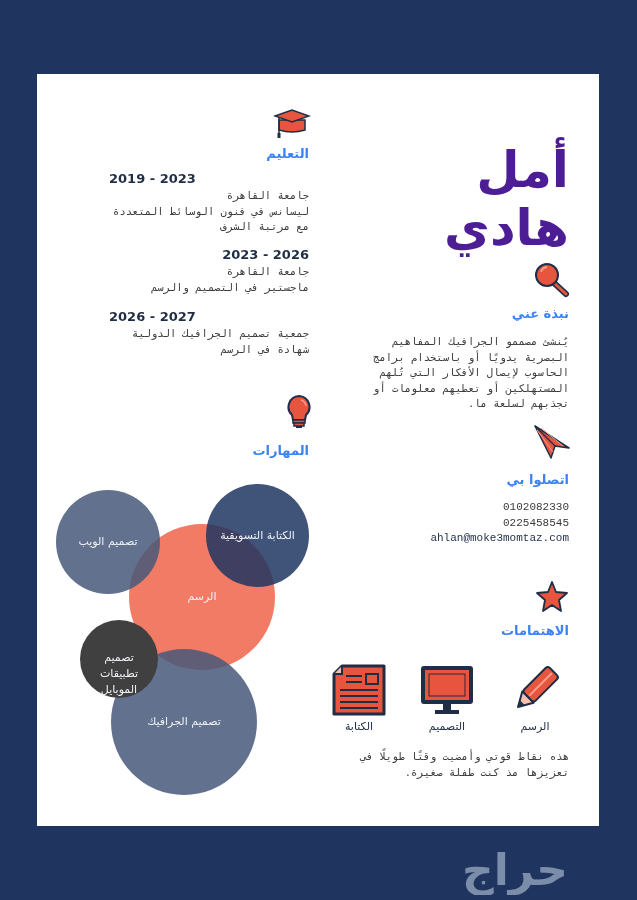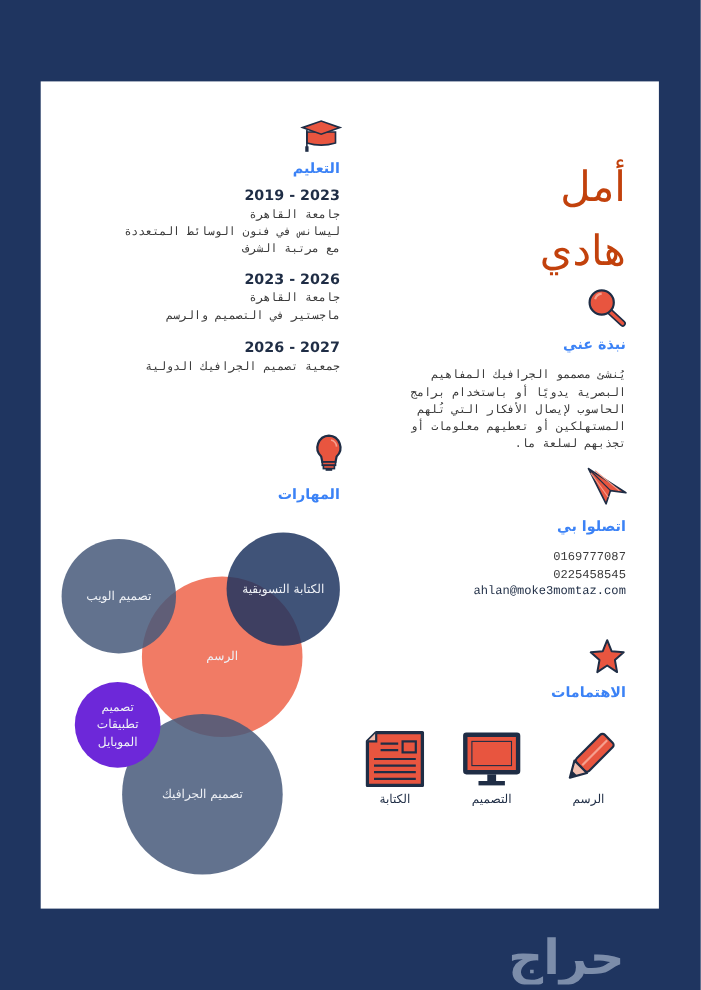--- a/index.html
+++ b/index.html
@@ -9,22 +9,22 @@
     font-family:"DejaVu Sans", sans-serif;
     position:relative;
   }
   .page {
     position:absolute; left:37px; top:74px; width:562px; height:752px;
     background:#ffffff;
   }
   .abs { position:absolute; }
   .rtl { direction:rtl; text-align:right; }
   .name {
-    font-family:"DejaVu Sans", sans-serif; font-weight:normal;
-    color:#c2410c; font-size:38px; line-height:56px; letter-spacing:-1px;
+    font-family:"DejaVu Sans", sans-serif; font-weight:bold;
+    color:#4c1d95; font-size:50px; line-height:56px; letter-spacing:-1px;
   }
   .heading { color:#3b82f6; font-weight:bold; font-size:13px; }
   .body-text { color:#3a3a3a; font-size:10.5px; line-height:15.5px;font-family:Liberation Mono, monospace; }
   .years { color:#1f2d45; font-weight:bold; font-size:13px; font-family:"DejaVu Sans", sans-serif; }
   .circle {
     position:absolute; border-radius:50%;
     display:flex; align-items:center; justify-content:center;
     color:#eef1f6; font-size:11px; text-align:center; line-height:16px;
   }
   .icon-label { color:#1f2d45; font-size:11px; text-align:center; width:80px; }
@@ -55,46 +55,47 @@
     <svg width="38" height="32" viewBox="0 0 38 32">
       <path d="M6 12 L6 22 Q19 26 32 22 L32 12 Z" fill="#e8553f" stroke="#1f2d45" stroke-width="1.5"></path>
       <polygon points="2,8 19,2 36,8 19,14" fill="#e8553f" stroke="#1f2d45" stroke-width="1.5"></polygon>
       <line x1="6" y1="10" x2="6" y2="26" stroke="#1f2d45" stroke-width="1.5"></line>
       <rect x="4.5" y="25" width="3" height="5" fill="#1f2d45"></rect>
     </svg>
   </div>
   <div class="abs rtl heading" style="right:290px; top:72px;">التعليم</div>
 
   <div class="abs rtl" style="right:290px; top:97px; width:200px;">
-    <div class="years" dir="ltr" style="text-align:right;">2019 - 2023</div>
+    <div class="years" dir="ltr" style="text-align:left;">2019 - 2023</div>
     <div class="body-text" style="margin-top:3px;">جامعة القاهرة</div>
     <div class="body-text">ليسانس في فنون الوسائط المتعددة</div>
     <div class="body-text">مع مرتبة الشرف</div>
   </div>
   <div class="abs rtl" style="right:290px; top:173px; width:200px;">
     <div class="years" dir="ltr" style="text-align:right;">2023 - 2026</div>
     <div class="body-text" style="margin-top:3px;">جامعة القاهرة</div>
     <div class="body-text">ماجستير في التصميم والرسم</div>
   </div>
   <div class="abs rtl" style="right:290px; top:235px; width:200px;">
-    <div class="years" dir="ltr" style="text-align:right;">2026 - 2027</div>
+    <div class="years" dir="ltr" style="text-align:left;">2026 - 2027</div>
     <div class="body-text" style="margin-top:3px;">جمعية تصميم الجرافيك الدولية</div>
+    <div class="body-text">شهادة في الرسم</div>
   </div>
 
   <div class="abs" style="left:496px; top:350px; width:40px; height:36px;">
     <svg width="40" height="36" viewBox="0 0 40 36">
       <polygon points="2,2 36,24 22,22 18,34" fill="#e8553f" stroke="#1f2d45" stroke-width="1.5" stroke-linejoin="round"></polygon>
       <line x1="2" y1="2" x2="22" y2="22" stroke="#1f2d45" stroke-width="1.2"></line>
       <line x1="4" y1="6" x2="20" y2="28" stroke="#f5a08f" stroke-width="1"></line>
       <line x1="8" y1="4" x2="30" y2="22" stroke="#f5a08f" stroke-width="1"></line>
     </svg>
   </div>
   <div class="abs rtl heading" style="right:30px; top:398px;">اتصلوا بي</div>
   <div class="abs" style="right:30px; top:426px; text-align:right;">
-    <div class="body-text" style="font-size:11px;">0169777087</div>
+    <div class="body-text" style="font-size:11px;">0102082330</div>
     <div class="body-text" style="font-size:11px;">0225458545</div>
     <div class="body-text" style="font-size:11px; color:#1f2d45;">ahlan@moke3momtaz.com</div>
   </div>
 
   <div class="abs" style="left:498px; top:506px; width:34px; height:34px;">
     <svg width="34" height="34" viewBox="0 0 34 34">
       <polygon points="17,2 21,12 32,13 24,20 26,31 17,25 8,31 10,20 2,13 13,12" fill="#e8553f" stroke="#1f2d45" stroke-width="1.8" stroke-linejoin="round"></polygon>
     </svg>
   </div>
   <div class="abs rtl heading" style="right:30px; top:549px;">الاهتمامات</div>
@@ -133,20 +134,21 @@
         <line x1="14" y1="12" x2="30" y2="12" stroke="#1f2d45" stroke-width="2"></line>
         <line x1="14" y1="18" x2="30" y2="18" stroke="#1f2d45" stroke-width="2"></line>
         <line x1="8" y1="26" x2="46" y2="26" stroke="#1f2d45" stroke-width="2"></line>
         <line x1="8" y1="32" x2="46" y2="32" stroke="#1f2d45" stroke-width="2"></line>
         <line x1="8" y1="38" x2="46" y2="38" stroke="#1f2d45" stroke-width="2"></line>
         <line x1="8" y1="44" x2="46" y2="44" stroke="#1f2d45" stroke-width="2"></line>
       </svg>
     </div>
     <div class="icon-label" style="margin-top:4px;">الكتابة</div>
   </div>
+  <div class="abs rtl body-text" style="right:30px; top:676px; width:240px;">هذه نقاط قوتي وأمضيت وقتًا طويلًا في تعزيزها مذ كنت طفلة صغيرة.</div>
 
   <div class="abs" style="left:249px; top:320px; width:26px; height:36px;">
     <svg width="26" height="36" viewBox="0 0 26 36">
       <path d="M13 2 A11 11 0 0 1 20 21 L19 26 L7 26 L6 21 A11 11 0 0 1 13 2 Z" fill="#e8553f" stroke="#1f2d45" stroke-width="2"></path>
       <path d="M15 6 A7 7 0 0 1 20 12" stroke="#f5a08f" stroke-width="1.5" fill="none"></path>
       <rect x="7" y="26" width="12" height="3" fill="#e8553f" stroke="#1f2d45" stroke-width="1.5"></rect>
       <rect x="8" y="29" width="10" height="3" fill="#e8553f" stroke="#1f2d45" stroke-width="1.5"></rect>
       <rect x="10" y="32" width="6" height="2" fill="#1f2d45"></rect>
     </svg>
   </div>
@@ -158,21 +160,21 @@
     </div>
     <div class="circle" style="left:19px; top:416px; width:104px; height:104px; background:rgba(71,89,122,0.85);">
       <span>تصميم الويب</span>
     </div>
     <div class="circle" style="left:169px; top:410px; width:103px; height:103px; background:rgba(31,53,96,0.85);">
       <span>الكتابة التسويقية</span>
     </div>
     <div class="circle" style="left:74px; top:575px; width:146px; height:146px; background:rgba(71,89,122,0.85);">
       <span>تصميم الجرافيك</span>
     </div>
-    <div class="circle" style="left:31px; top:546px; width:78px; height:78px; background:#6d28d9;">
+    <div class="circle" style="left:43px; top:546px; width:78px; height:78px; background:#404040;align-items:flex-end;">
       <span style="width:50px;">تصميم تطبيقات الموبايل</span>
     </div>
   </div>
 </div>
 
 <div class="watermark">
   <svg width="230" height="50" viewBox="0 0 230 50">
     <text x="115" y="40" text-anchor="middle" font-family="DejaVu Sans, sans-serif" font-weight="bold" font-size="44" fill="#8797b3" opacity="0.9">حراج</text>
   </svg>
 </div>

